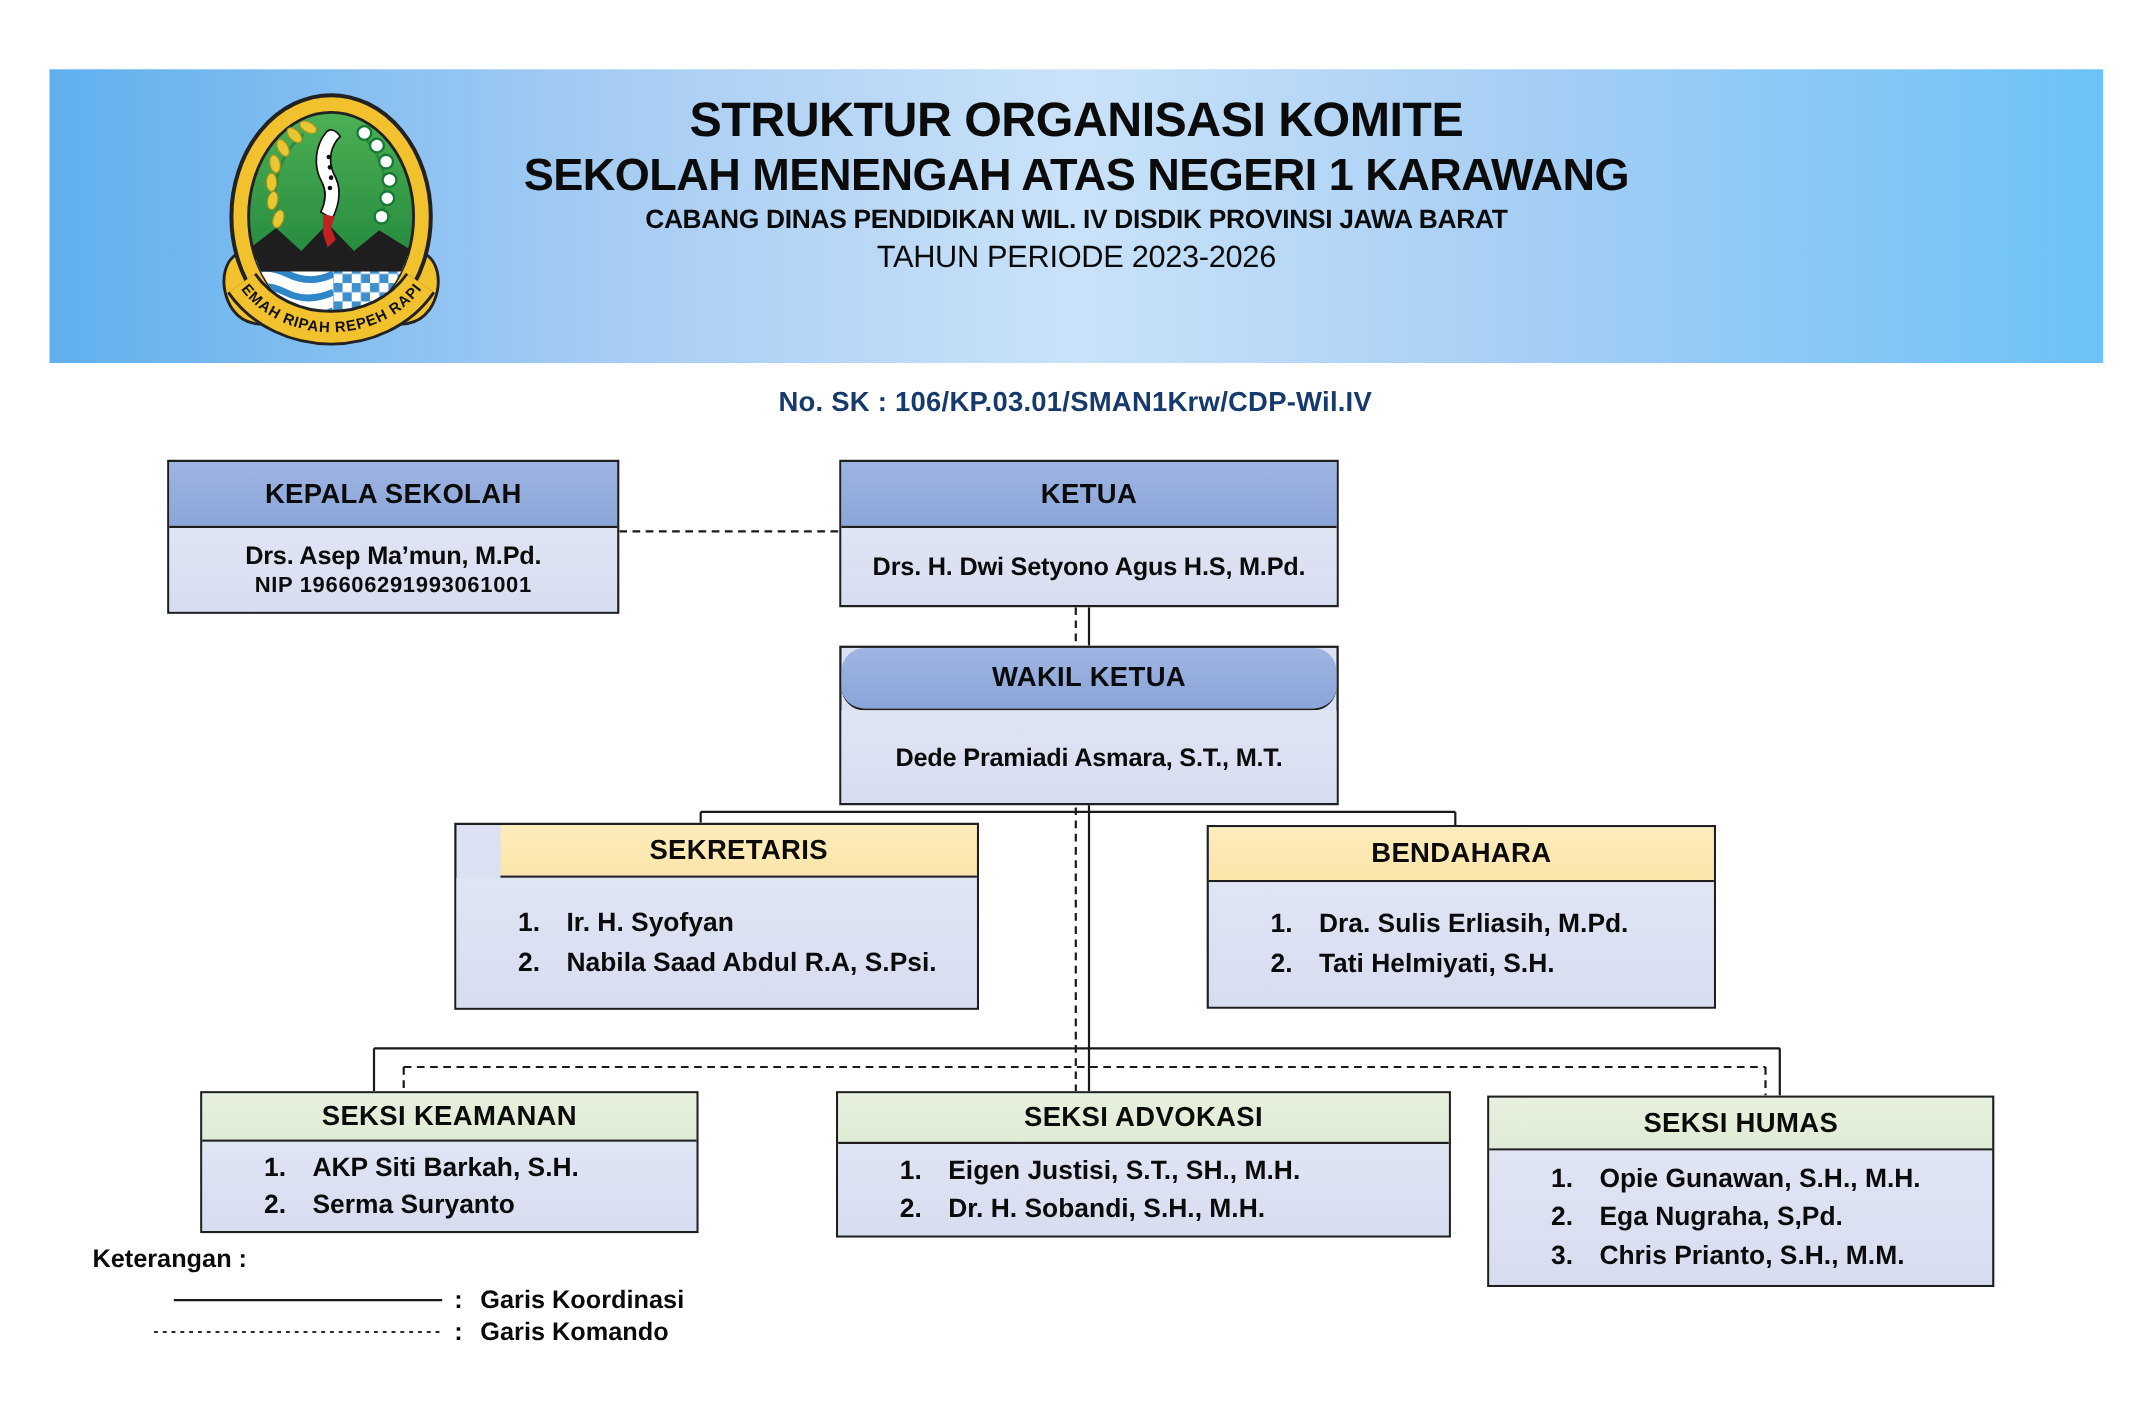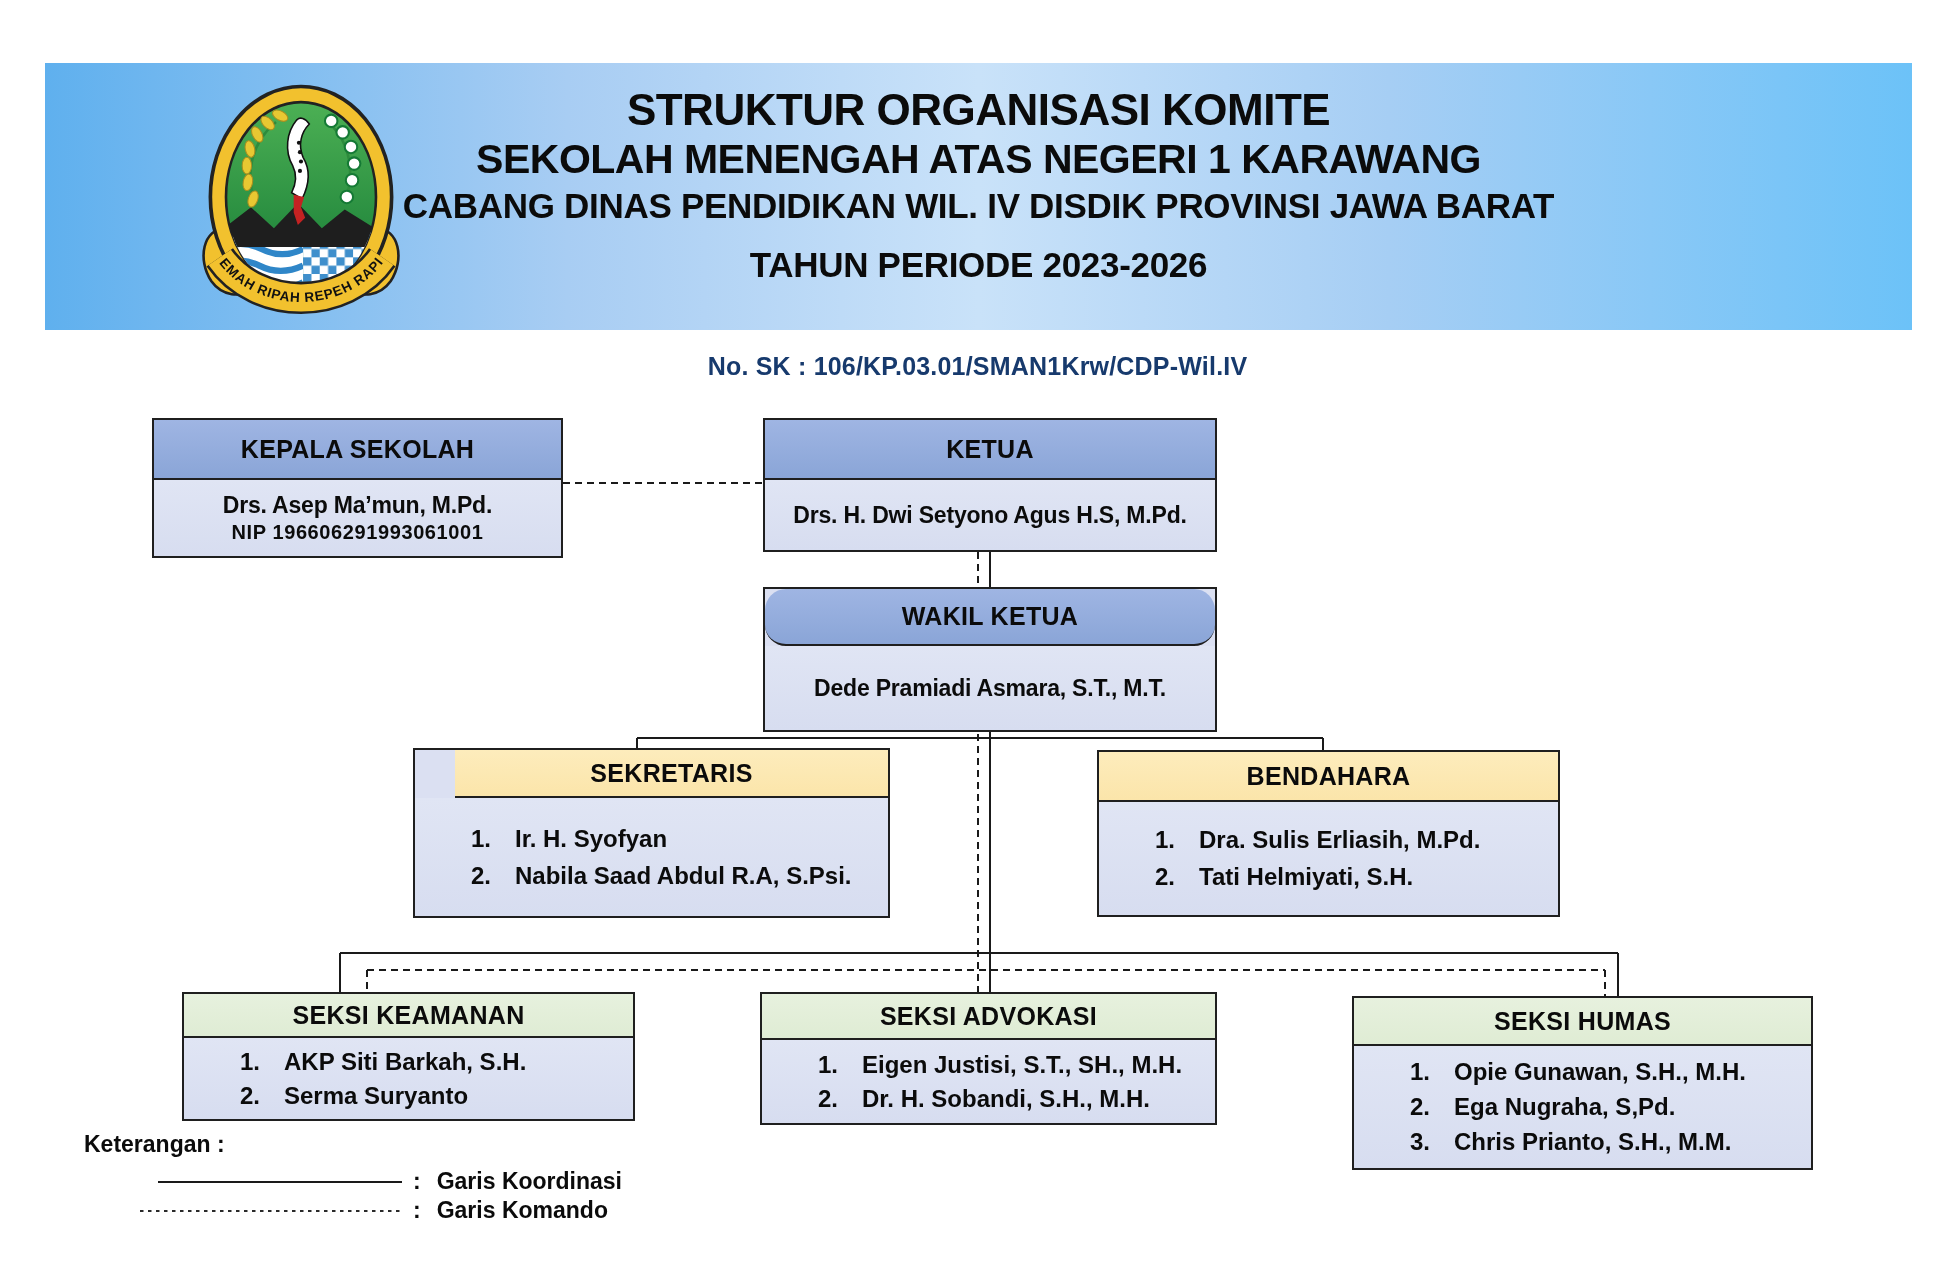--- a/index.html
+++ b/index.html
@@ -9,22 +9,22 @@
   }
   
   .header-band{
     position:absolute;left:45px;top:63px;width:1867px;height:267px;
     background:linear-gradient(90deg,#5fb0ee 0%,#a8cdf3 28%,#c9e2f9 50%,#a6cef4 72%,#6cc2f8 100%);
   }
   .logo{position:absolute;left:140px;top:11px;width:232px;height:250px;}
   .titles{position:absolute;left:0;top:0;width:100%;height:100%;text-align:center;padding-top:24px;box-sizing:border-box;}
   .t1{font-size:44px;font-weight:bold;letter-spacing:-.5px;line-height:1.05;margin-bottom:5px;}
   .t2{font-size:41px;font-weight:bold;letter-spacing:-.5px;line-height:1.05;margin-bottom:6px;}
-  .t3{font-size:35px;font-weight:bold;letter-spacing:-.3px;line-height:1.1;margin-bottom:20px;}
-  .t4{font-size:35px;font-weight:bold;letter-spacing:-.3px;line-height:1.1;text-align:center;}
+  .t3{font-size:24px;font-weight:bold;letter-spacing:-.3px;line-height:1.1;margin-bottom:5px;}
+  .t4{font-size:28px;font-weight:normal;letter-spacing:-.3px;line-height:1.1;text-align:center;}
   
   .sk{
     position:absolute;left:0;top:352px;width:100%;text-align:center;
     font-size:25px;font-weight:600;color:#173a6d;letter-spacing:.2px;
   }
   
   .connectors{position:absolute;left:0;top:0;width:1955px;height:1282px;pointer-events:none;}
   
   .box{position:absolute;border:2px solid #1f1f1f;box-sizing:border-box;background:#dbe0f2;}
   .box-head{
@@ -214,21 +214,21 @@
           <span class="num">1.</span>
           <span class="nm">AKP Siti Barkah, S.H.</span>
         </div>
       <div class="row">
           <span class="num">2.</span>
           <span class="nm">Serma Suryanto</span>
         </div>
     </div>
   </div>
 
-  <div class="box" style="left:760px;top:992px;width:457px;">
+  <div class="box" style="left:760px;top:992px;width:559px;">
     <div class="box-head head-green" style="height:46px;">SEKSI ADVOKASI</div>
     <div class="box-body list" style="height:83px;gap:4px;">
       <div class="row">
           <span class="num">1.</span>
           <span class="nm">Eigen Justisi, S.T., SH., M.H.</span>
         </div>
       <div class="row">
           <span class="num">2.</span>
           <span class="nm">Dr. H. Sobandi, S.H., M.H.</span>
         </div>

